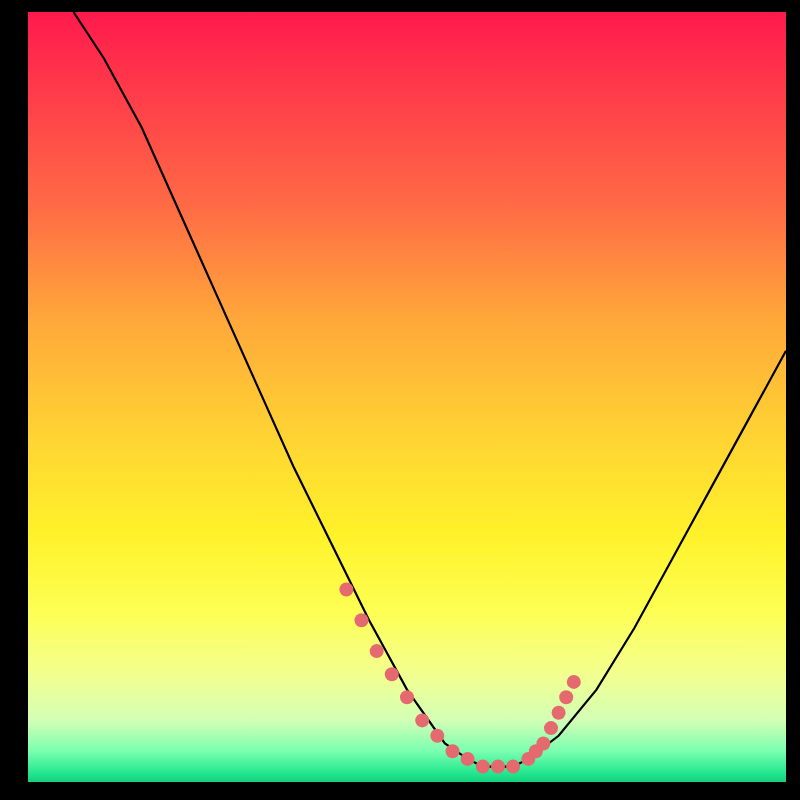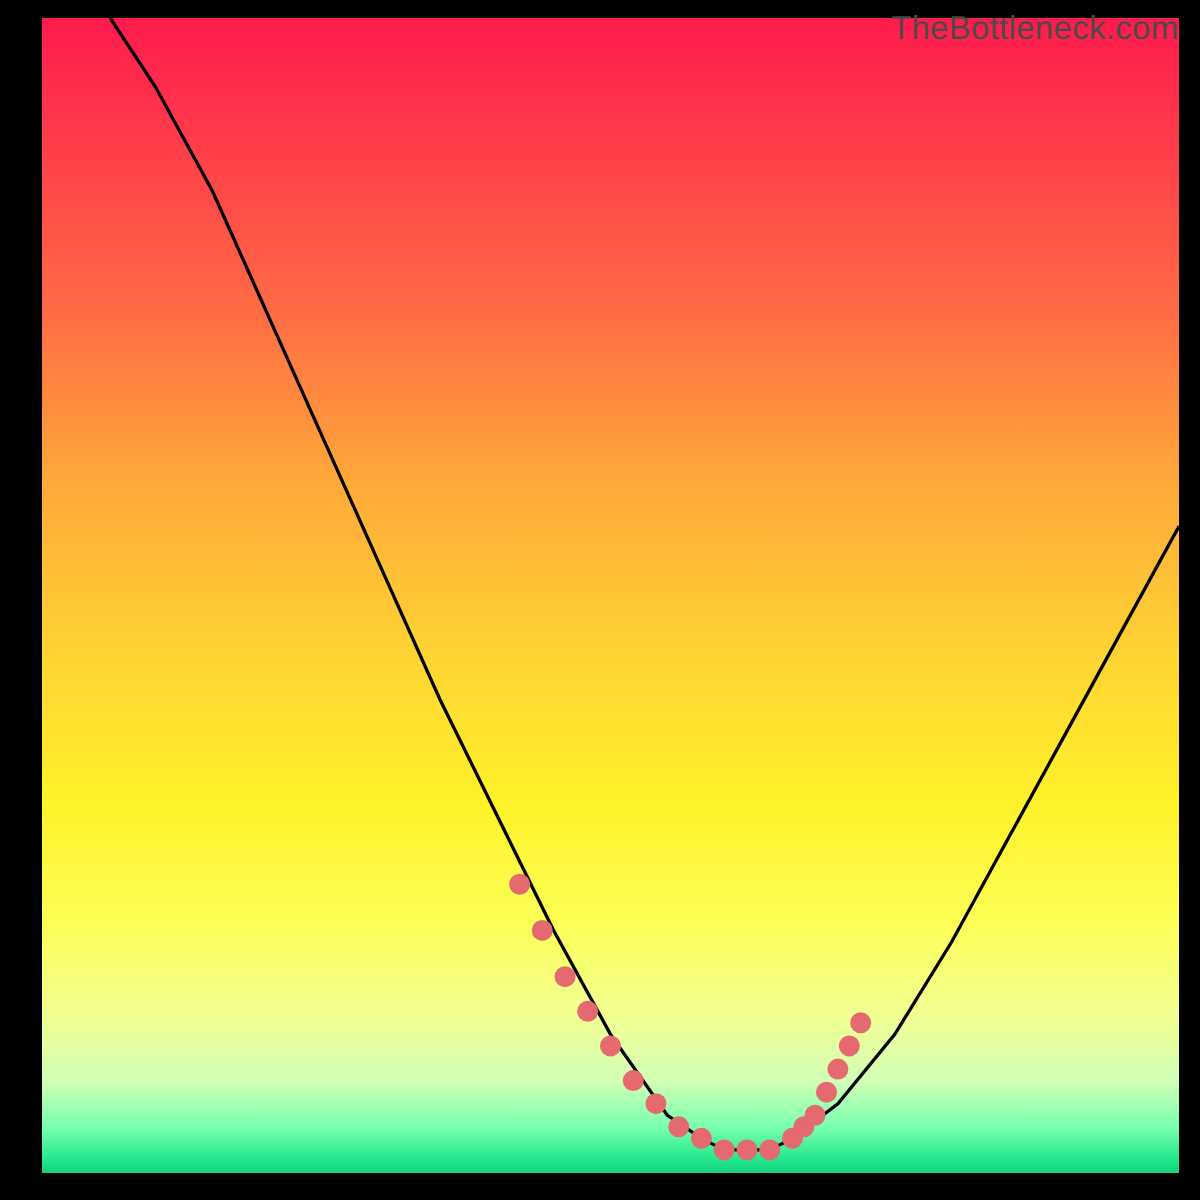--- a/index.html
+++ b/index.html
@@ -65,21 +65,20 @@
   svg.curve .marker {
     fill: #e46a6f;
   }
 </style>
 </head>
 <body>
 
 <div class="stage">
   <div class="gradient"></div>
 
-  <div class="watermark">TheBottleneck.com</div>
 
   <svg class="curve" viewBox="0 0 758 770" preserveAspectRatio="none">
     <path class="main-line" d="M45.5 0.0 L75.8 46.2 L113.7 115.5 L151.6 200.2 L189.5 284.9 L227.4 369.6 L265.3 454.3 L303.2 531.3 L341.1 608.3 L379.0 677.6 L416.9 731.5 L439.6 746.9 L454.8 754.6 L470.0 754.6 L485.1 754.6 L500.3 746.9 L530.6 723.8 L568.5 677.6 L606.4 616.0 L644.3 546.7 L682.2 477.4 L720.1 408.1 L758.0 338.8"></path>
     <g id="markers-group">
         <circle cx="318.4" cy="577.5" r="7" class="marker"></circle>
         <circle cx="333.5" cy="608.3" r="7" class="marker"></circle>
         <circle cx="348.7" cy="639.1" r="7" class="marker"></circle>
         <circle cx="363.8" cy="662.2" r="7" class="marker"></circle>
         <circle cx="379.0" cy="685.3" r="7" class="marker"></circle>
         <circle cx="394.2" cy="708.4" r="7" class="marker"></circle>

